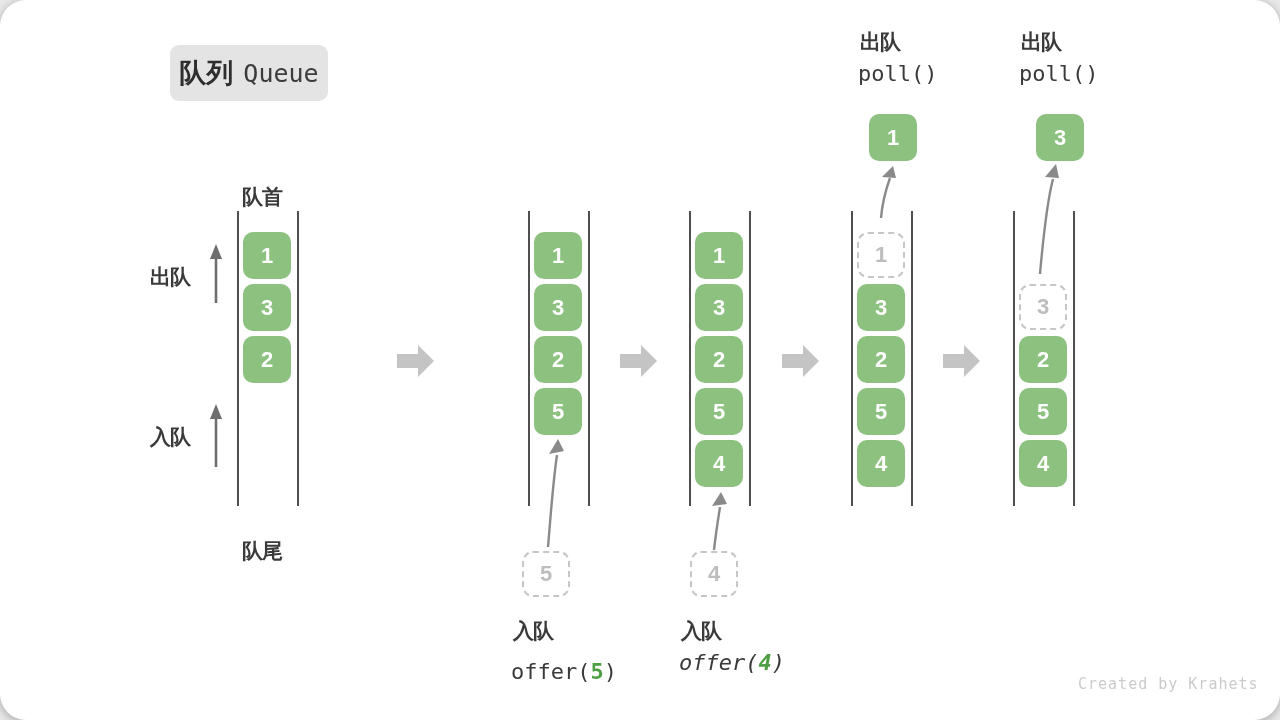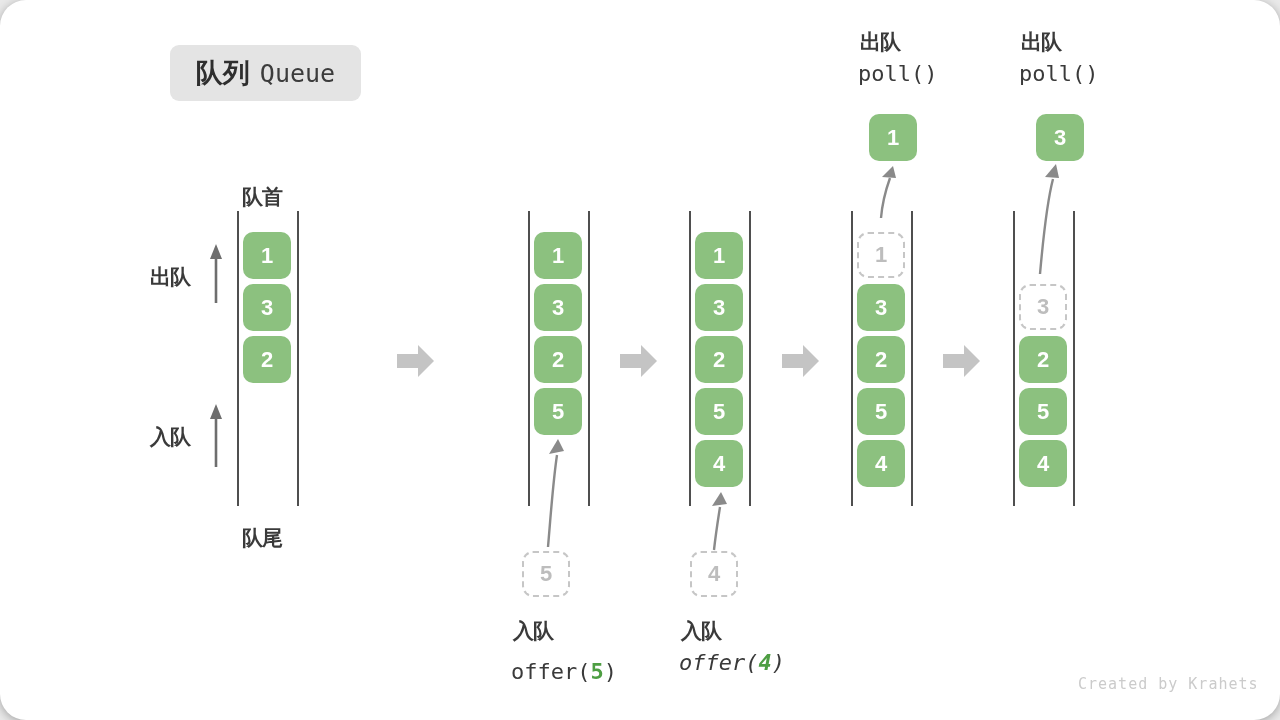--- a/index.html
+++ b/index.html
@@ -6,21 +6,21 @@
   body{
     width:1280px;height:720px;background:#e9e9e9;
     font-family:"Liberation Sans",sans-serif;position:relative;overflow:hidden;
   }
   .card{
     position:absolute;inset:0;background:#ffffff;border-radius:26px;
     box-shadow:0 2px 10px rgba(0,0,0,0.30);
   }
   .abs{position:absolute;}
   .badge{
-    position:absolute;left:170px;top:45px;width:191px;height:56px;
+    position:absolute;left:170px;top:45px;width:158px;height:56px;
     background:var(--badge-bg,#e4e4e4);border-radius:9px;
     display:flex;align-items:center;justify-content:center;gap:10px;
   }
   .badge .zh-part{font:700 27px "Liberation Sans",sans-serif;color:#2e2e2e;}
   .badge .en-part{font:400 25px "DejaVu Sans Mono",monospace;color:#3c3c3c;}
   .zh{
     position:absolute;font:700 21px "Liberation Sans",sans-serif;
     color:var(--label-dark,#3a3a3a);white-space:nowrap;letter-spacing:-1px;text-align:right;
   }
   .code{
@@ -57,21 +57,21 @@
 <body style="--box-green: #8CC17F; --accent-green: #4E9E43; --badge-bg: #E4E4E4; --arrow-gray: #C4C4C4; --line-dark: #4F4F4F; --label-dark: #3A3A3A; --ghost-gray: #C6C6C6; --dir-arrow: #6E6E6E; --curve-arrow: #8A8A8A; --watermark-gray: #CBCBCB;">
 
 <div class="card">
 
   <div class="badge">
     <span class="zh-part">队列</span>
     <span class="en-part">Queue</span>
   </div>
 
   <div class="zh" style="left:242px;top:155px;margin-top:28px;">队首</div>
-  <div class="zh" style="left:242px;top:524px;">队尾</div>
+  <div class="zh" style="left:242px;top:537px;">队尾</div>
 
   <div class="zh" style="left:150px;top:263px;">出队</div>
   <svg class="dir-arrow abs" style="left:208px;top:243px;" width="16" height="62" viewBox="0 0 16 62">
     <line x1="8" y1="60" x2="8" y2="13"></line>
       <polygon points="8,1 2,16 14,16"></polygon>
   </svg>
 
   <div class="zh" style="left:150px;top:423px;">入队</div>
   <svg class="dir-arrow abs" style="left:208px;top:403px;" width="16" height="66" viewBox="0 0 16 66">
     <line x1="8" y1="64" x2="8" y2="13"></line>

